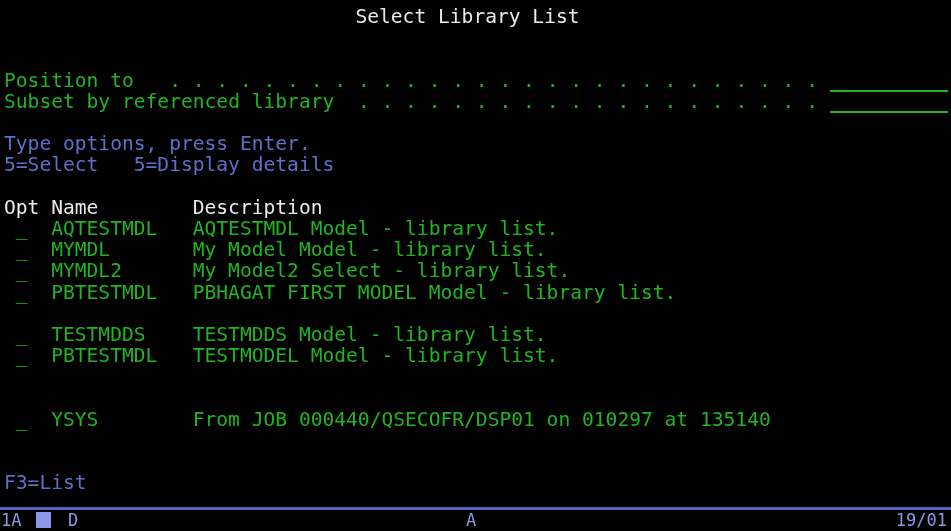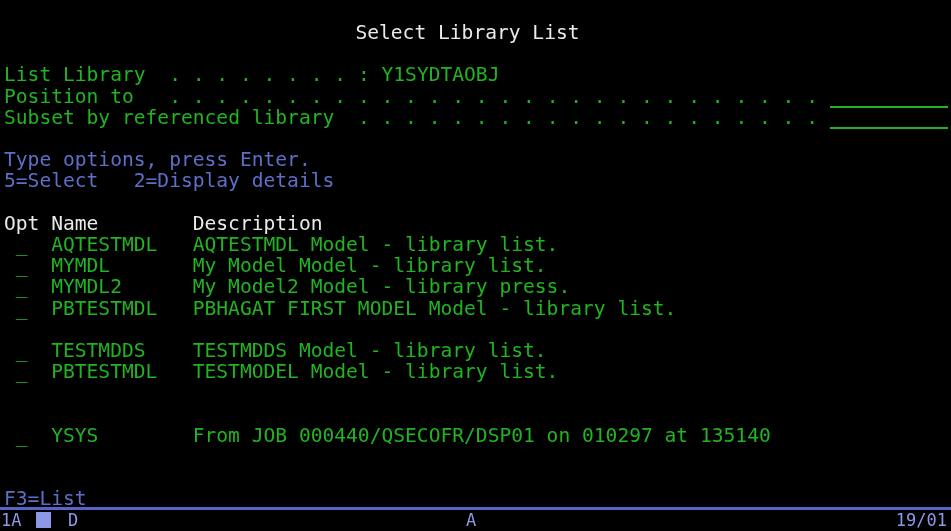--- a/index.html
+++ b/index.html
@@ -20,21 +20,20 @@
     overflow: hidden;
     font-family: "DejaVu Sans Mono", "Liberation Mono", monospace;
     font-size: 19.6px;
     line-height: 21.2px;
   }
   .line {
     position: absolute;
     left: 4px;
     right: 16px;
     white-space: pre;
-    margin-top: 16px;
   }
   .green { color: var(--green, #21b421); }
   .blue  { color: var(--blue, #5f6fc8); }
   .white { color: var(--white, #eaeaea); }
   .center { text-align: center; left: 0; }
   .col-opt  { display: inline-block; width: 4ch; box-sizing: border-box; }
   .row .col-opt { padding-left: 1ch; }
   .col-name { display: inline-block; width: 12ch; box-sizing: border-box; }
   .opt-typed { text-decoration: underline; }
   .ifield {
@@ -76,37 +75,36 @@
   .oia-a      { left: 466px; top: 0; }
   .oia-pos    { right: 4px; top: 0; }
 </style>
 </head>
 <body>
 
 <div class="terminal">
 
   <div class="line white center" style="top:6px">Select Library List</div>
 
-  <div class="line green" style="top:48px"><span>List Library</span><span>  . . . . . . . . : </span><span>Y1SYDTAOBJ</span></div>
 
   <div class="line green" style="top:70px"><span>Position to</span><span>   . . . . . . . . . . . . . . . . . . . . . . . . . . . . </span><span class="ifield"></span></div>
 
   <div class="line blue" style="top:133px">Type options, press Enter.</div>
 
   <div class="line green" style="top:91px"><span>Subset by referenced library</span><span>  . . . . . . . . . . . . . . . . . . . . </span><span class="ifield"></span></div>
 
-  <div class="line blue" style="top:154px"><span class="opt-gap">5=Select</span><span>2=Display details</span></div>
+  <div class="line blue" style="top:154px"><span class="opt-gap">5=Select</span><span>5=Display details</span></div>
 
   <div class="line white" style="top:197px"><span class="col-opt">Opt</span><span class="col-name">Name</span><span>Description</span></div>
 
   <div class="line green row" style="top:218px"><span class="col-opt">_</span><span class="col-name">AQTESTMDL</span><span>AQTESTMDL Model - library list.</span></div>
 
   <div class="line green row" style="top:239px"><span class="col-opt">_</span><span class="col-name">MYMDL</span><span>My Model Model - library list.</span></div>
 
-  <div class="line green row" style="top:260px"><span class="col-opt">_</span><span class="col-name">MYMDL2</span><span>My Model2 Model - library press.</span></div>
+  <div class="line green row" style="top:260px"><span class="col-opt">_</span><span class="col-name">MYMDL2</span><span>My Model2 Select - library list.</span></div>
 
   <div class="line green row" style="top:282px"><span class="col-opt">_</span><span class="col-name">PBTESTMDL</span><span>PBHAGAT FIRST MODEL Model - library list.</span></div>
 
 
   <div class="line green row" style="top:324px"><span class="col-opt">_</span><span class="col-name">TESTMDDS</span><span>TESTMDDS Model - library list.</span></div>
 
   <div class="line green row" style="top:345px"><span class="col-opt">_</span><span class="col-name">PBTESTMDL</span><span>TESTMODEL Model - library list.</span></div>
 
 
 

